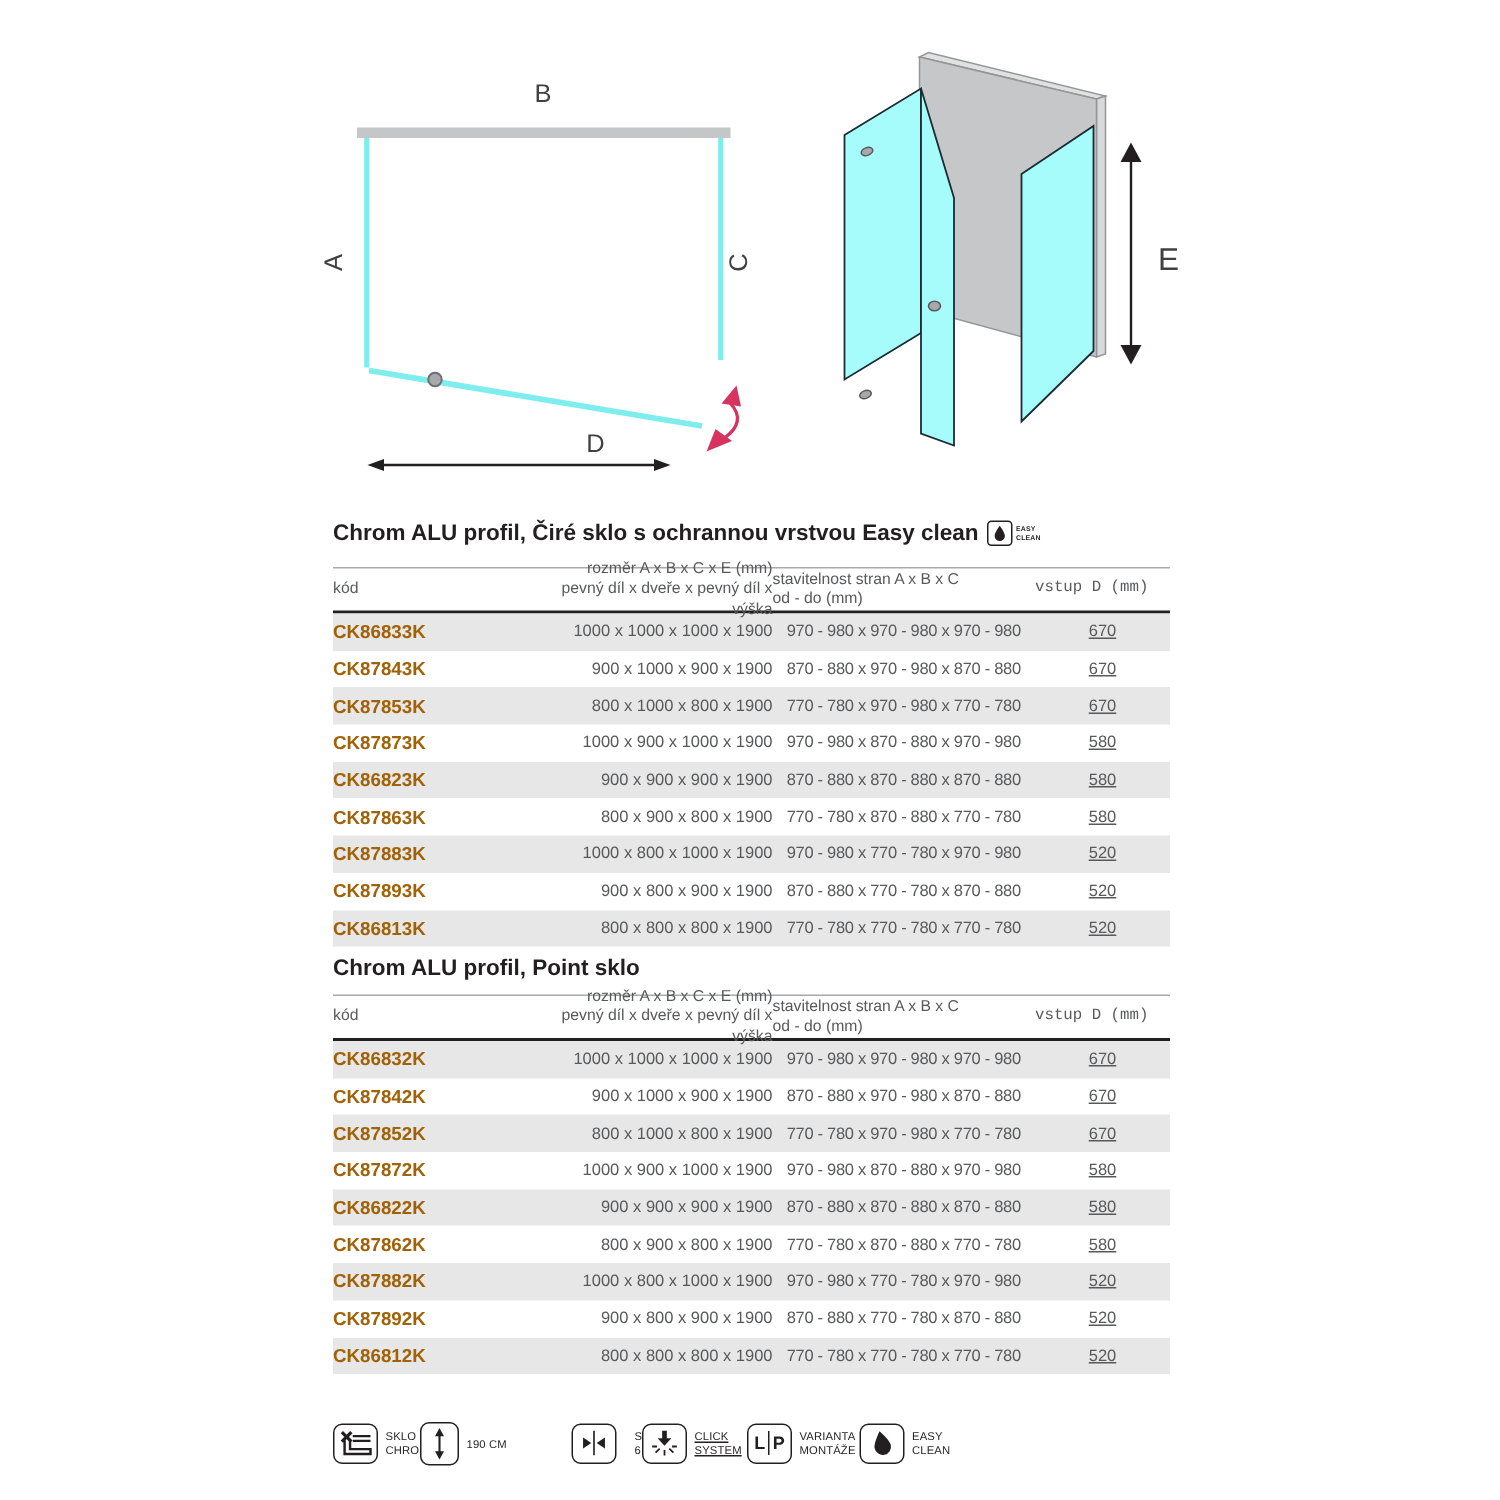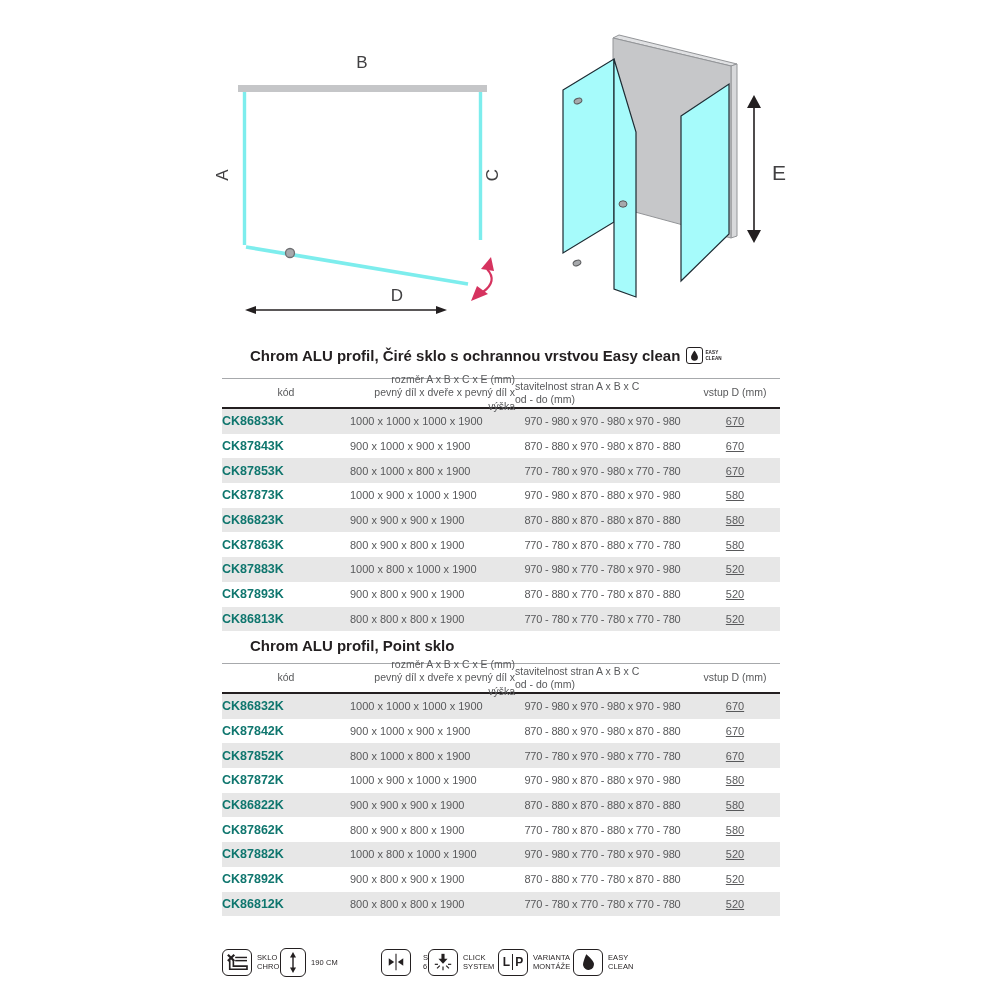--- a/index.html
+++ b/index.html
@@ -2,41 +2,41 @@
 <html><head>
 <meta charset="utf-8">
 <style>
   html,body{margin:0;padding:0;background:#fff;}
   .canvas{position:relative;width:1000px;height:1000px;background:#ffffff;overflow:hidden;
           font-family:"Liberation Sans", sans-serif;color:#231f20;}
   .abs{position:absolute;}
 
   
   .sec-title{position:absolute;left:222px;font-size:15px;font-weight:bold;color:#231f20;
-             display:flex;align-items:center;gap:6px;white-space:nowrap;margin-left:28px;}
+             display:flex;align-items:center;gap:6px;white-space:nowrap;}
   .ec-badge{display:inline-flex;align-items:center;gap:2px;}
   .ec-box{width:15px;height:15px;border:1.6px solid #231f20;border-radius:3px;
           display:flex;align-items:center;justify-content:center;background:#fff;}
   .ec-text{font-size:4.6px;font-weight:bold;line-height:1.15;color:#231f20;letter-spacing:.1px;}
 
   
   .spec-table{position:absolute;left:222px;width:558px;}
   .thead{display:flex;align-items:center;height:31px;border-top:1px solid #a7a9ac;
          border-bottom:2.5px solid #231f20;box-sizing:border-box;}
   .th{font-size:10.5px;color:#58595b;line-height:1.25;}
   .th .l2{display:block;}
-  .th-kod{width:128px;text-align:center;}
+  .th-kod{width:128px;text-align:left;}
   .th-rozmer{width:165px;text-align:right;}
   .th-stav{width:175px;text-align:left;}
-  .th-vstup{width:90px;text-align:center;}
+  .th-vstup{width:90px;font-family:Liberation Mono, monospace;}
   .trow{display:flex;align-items:center;height:24.7px;font-size:11px;color:#58595b;white-space:nowrap;}
   .trow.odd{background:#e7e7e7;}
   .td{overflow:visible;}
-  .td-kod{width:128px;font-size:12.5px;font-weight:bold;color:#0f766e;text-align:left;}
-  .td-rozmer{width:165px;text-align:left;}
+  .td-kod{width:128px;font-size:12.5px;font-weight:bold;color:#a16207;text-align:left;}
+  .td-rozmer{width:165px;text-align:right;}
   .td-stavitelnost{width:175px;text-align:center;letter-spacing:-.2px;}
   .td-vstup{width:90px;text-align:center;text-decoration:underline;}
 
   
   .footer{position:absolute;left:222px;top:946px;height:34px;width:480px;}
   .ficon{position:absolute;top:0;display:flex;align-items:center;gap:5px;height:32px;}
   .fbox{width:30px;height:27px;border:1.9px solid #231f20;border-radius:6px;background:#fff;
         display:flex;align-items:center;justify-content:center;box-sizing:border-box;flex:none;}
   .flabel{font-size:7.5px;line-height:1.2;color:#231f20;letter-spacing:.1px;white-space:nowrap;}
   .lp{font-size:12px;font-weight:bold;display:flex;align-items:center;gap:2px;}
@@ -302,21 +302,21 @@
           <polygon points="5,7 5,15 11,11" fill="#231f20"></polygon>
           <polygon points="21,7 21,15 15,11" fill="#231f20"></polygon>
         </svg>
       </span>
       <span class="flabel">
         <span style="display:block">SKLO</span>
         <span style="display:block">6</span>
       </span>
     </div>
 
-    <div class="ficon" style="left:206px;">
+    <div class="ficon" style="left:206px;text-decoration:underline;">
       <span class="fbox">
         <svg width="22" height="21" viewBox="0 0 24 23">
           <rect x="10.3" y="2" width="3.4" height="6.5" fill="#231f20"></rect>
           <polygon points="12,13 7,7.5 17,7.5" fill="#231f20"></polygon>
           <g stroke="#231f20" stroke-width="1.3">
             <line x1="12" y1="16" x2="12" y2="20"></line>
             <line x1="8.5" y1="15" x2="5.5" y2="18"></line>
             <line x1="15.5" y1="15" x2="18.5" y2="18"></line>
             <line x1="6.5" y1="13.5" x2="3" y2="13.5"></line>
             <line x1="17.5" y1="13.5" x2="21" y2="13.5"></line>

